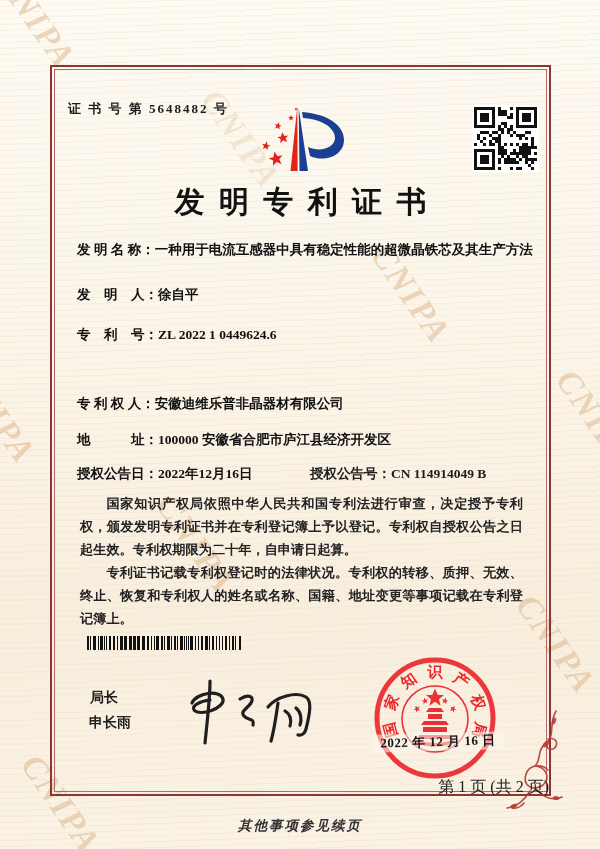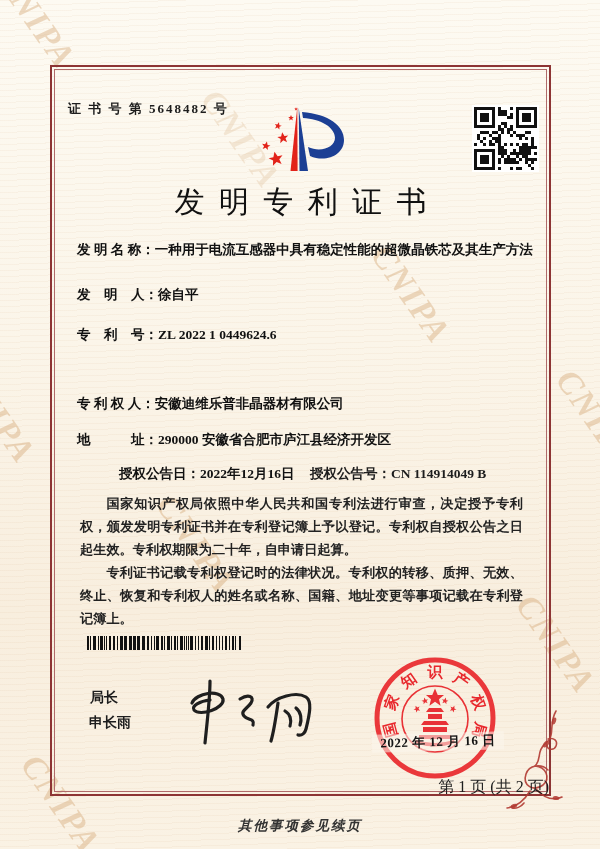--- a/index.html
+++ b/index.html
@@ -18,27 +18,27 @@
   .frame{
     position:absolute; left:50px; top:65px; width:497px; height:727px;
     border:2px solid #8d3434;
   }
   .frame-inner{ position:absolute; inset:2px; border:1px solid #b06a6a; }
   .cert-no{ position:absolute; left:16px; top:33px; font-size:13px; font-weight:700; letter-spacing:2px; }
   .logo{ position:absolute; left:198px; top:28px; }
   .qr{ position:absolute; left:420px; top:38px; background:#fff; padding:2px; }
   .title{
     position:absolute; left:0; top:115px; width:100%; text-align:center;
-    font-size:30px; font-weight:400; letter-spacing:0.48em; text-indent:0.48em; color:#111;
+    font-size:30px; font-weight:700; letter-spacing:0.48em; text-indent:0.48em; color:#111;
   }
   .field{ position:absolute; left:25px; font-size:13.5px; font-weight:700; white-space:nowrap; }
   .field .lab{ color:#111; }
   .field .val{ color:#111; }
   .f-name{top:174px;} .f-inventor{top:219px;text-align:center;} .f-patno{top:259px;} .f-filing{top:293px;}
-  .f-patentee{top:328px;} .f-address{top:364px;} .f-grant{top:398px;margin-left:42px;}
+  .f-patentee{top:328px;} .f-address{top:364px;} .f-grant{top:398px;}
   .f-grantno{ position:absolute; left:258px; top:398px; font-size:13.5px; font-weight:700; white-space:nowrap;}
   .body-text{
     position:absolute; left:28px; top:425px; width:443px;
     font-size:13.2px; line-height:23px; font-weight:600;
     text-align:justify; color:#222;
   }
   .body-text p{ margin:0; text-indent:2em; }
   .barcode{ position:absolute; left:35px; top:569px; }
   .sig-title{ position:absolute; left:38px; top:622px; font-size:14px; font-weight:700; }
   .sig-name{ position:absolute; left:37px; top:647px; font-size:14px; font-weight:700; }
@@ -229,21 +229,21 @@
     <div class="field f-inventor">
       <span class="lab">发　明　人：</span><span class="val">徐自平</span>
     </div>
     <div class="field f-patno">
       <span class="lab">专　利　号：</span><span class="val">ZL 2022 1 0449624.6</span>
     </div>
     <div class="field f-patentee">
       <span class="lab">专 利 权 人：</span><span class="val">安徽迪维乐普非晶器材有限公司</span>
     </div>
     <div class="field f-address">
-      <span class="lab">地　　　址：</span><span class="val">290000 安徽省合肥市庐江县经济开发区</span>
+      <span class="lab">地　　　址：</span><span class="val">100000 安徽省合肥市庐江县经济开发区</span>
     </div>
     <div class="field f-grant">
       <span class="lab">授权公告日：</span><span class="val">2022年12月16日</span>
     </div>
     <div class="f-grantno">
       <span class="lab">授权公告号：</span><span class="val">CN 114914049 B</span>
     </div>
 
     <div class="body-text">
       <p>国家知识产权局依照中华人民共和国专利法进行审查，决定授予专利权，颁发发明专利证书并在专利登记簿上予以登记。专利权自授权公告之日起生效。专利权期限为二十年，自申请日起算。</p>

